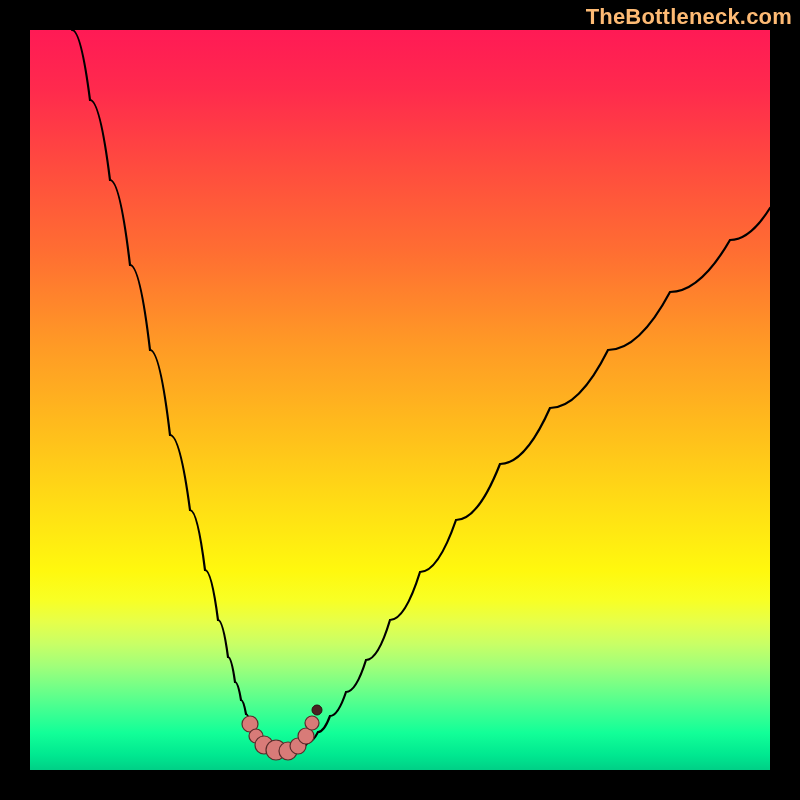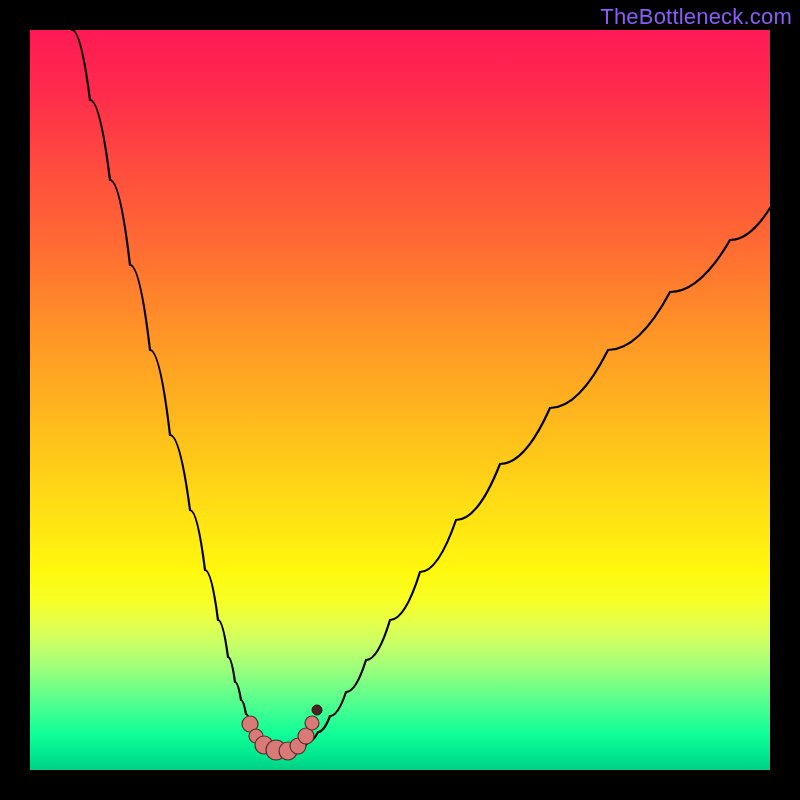--- a/index.html
+++ b/index.html
@@ -40,23 +40,23 @@
       #40ff92 92%,
       #12ff98 95%,
       #00e890 98%,
       #00cf86 100%
     );
   }
   .watermark {
     position: absolute;
     top: 4px;
     right: 8px;
-    color: #8b5cf6;
+    color: #fdba74;
     font-size: 22px;
-    font-weight: 400;
+    font-weight: 700;
     letter-spacing: 0.2px;
   }
   svg.curves {
     position: absolute;
     left: 0;
     top: 0;
     width: 740px;
     height: 740px;
     overflow: visible;
   }

